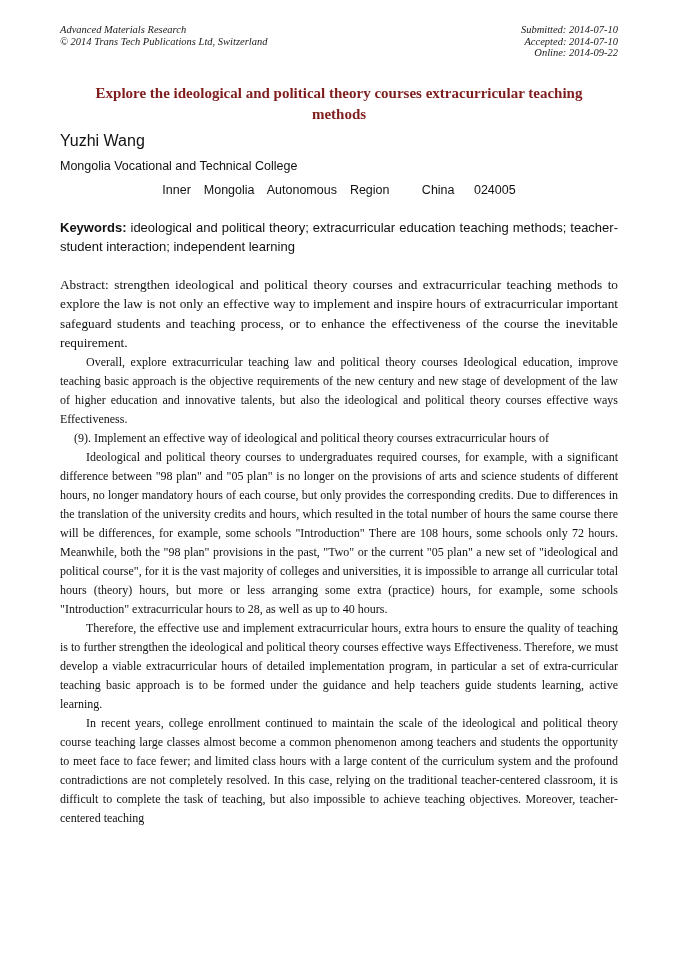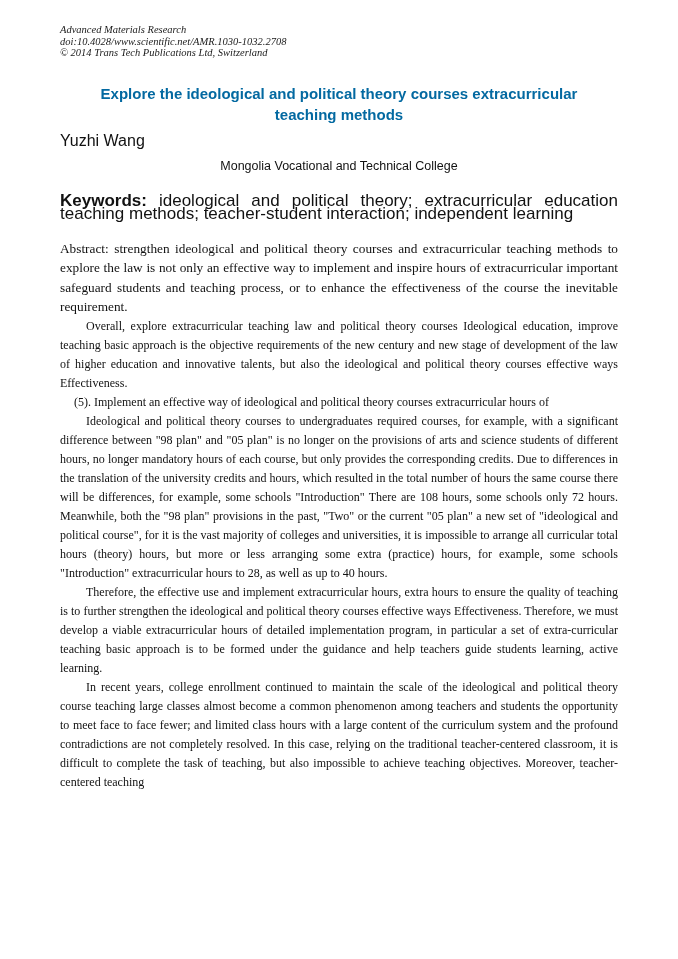--- a/index.html
+++ b/index.html
@@ -27,57 +27,57 @@
     font-size: 10.5px;
     line-height: 11.5px;
     color: #1a1a1a;
   }
   .journal-header .right { text-align: right; }
 
   
   .paper-title {
     margin-top: 24px;
     text-align: center;
-    font-family: Liberation Sans, sans-serif;
+    font-family: Liberation Serif, serif;
     font-weight: bold;
     font-size: 15px;
     line-height: 21px;
-    color: #0369a1;
+    color: #7f1d1d;
     padding: 0 28px;
   }
   .author {
     margin-top: 6px;
     text-align: left;
     font-family: "Liberation Sans", "DejaVu Sans", sans-serif;
     font-size: 16px;
     line-height: 19px;
   }
   .affiliation {
     margin-top: 9px;
-    text-align: center;
+    text-align: left;
     font-family: "Liberation Sans", "DejaVu Sans", sans-serif;
     font-size: 12.5px;
     line-height: 15px;
   }
   .address {
     margin-top: 9px;
     text-align: center;
     font-family: "Liberation Sans", "DejaVu Sans", sans-serif;
     font-size: 12.5px;
     line-height: 15px;
     white-space: pre;
     word-spacing: 3px;
   }
 
   
   .keywords {
     margin-top: 20px;
     font-family: "Liberation Sans", "DejaVu Sans", sans-serif;
-    font-size: 17px;
-    line-height: 13px;
+    font-size: 13px;
+    line-height: 19px;
     text-align: justify;
   }
   .keywords b { font-weight: bold; }
 
   
   .abstract {
     margin-top: 19px;
     font-size: 13.3px;
     line-height: 19.5px;
     text-align: justify;
@@ -103,38 +103,43 @@
   .body-text p.item   { text-indent: 14px; }
 </style>
 </head>
 <body>
 
 <div class="page">
 
   <div class="journal-header">
     <div class="left">
       <div>Advanced Materials Research</div>
-      <div>doi:10.4028/www.scientific.net/AMR.1030-1032.2708</div>
       <div>© 2014 Trans Tech Publications Ltd, Switzerland</div>
+    </div>
+    <div class="right">
+      <div>Submitted: 2014-07-10</div>
+      <div>Accepted: 2014-07-10</div>
+      <div>Online: 2014-09-22</div>
     </div>
   </div>
 
   <h1 class="paper-title">Explore the ideological and political theory courses extracurricular teaching methods</h1>
 
   <div class="author">Yuzhi Wang</div>
 
   <div class="affiliation">Mongolia Vocational and Technical College</div>
 
+  <div class="address">Inner  Mongolia  Autonomous  Region     China   024005</div>
 
   <p class="keywords"><b>Keywords:</b> <span>ideological and political theory; extracurricular education teaching methods; teacher-student interaction; independent learning</span></p>
 
   <p class="abstract"><b>Abstract:</b> <span>strengthen ideological and political theory courses and extracurricular teaching methods to explore the law is not only an effective way to implement and inspire hours of extracurricular important safeguard students and teaching process, or to enhance the effectiveness of the course the inevitable requirement.</span></p>
 
 
   <div class="body-text">
     <p class="indent">Overall, explore extracurricular teaching law and political theory courses Ideological education, improve teaching basic approach is the objective requirements of the new century and new stage of development of the law of higher education and innovative talents, but also the ideological and political theory courses effective ways Effectiveness.</p>
-    <p class="item">(5). Implement an effective way of ideological and political theory courses extracurricular hours of</p>
+    <p class="item">(9). Implement an effective way of ideological and political theory courses extracurricular hours of</p>
     <p class="indent">Ideological and political theory courses to undergraduates required courses, for example, with a significant difference between "98 plan" and "05 plan" is no longer on the provisions of arts and science students of different hours, no longer mandatory hours of each course, but only provides the corresponding credits. Due to differences in the translation of the university credits and hours, which resulted in the total number of hours the same course there will be differences, for example, some schools "Introduction" There are 108 hours, some schools only 72 hours. Meanwhile, both the "98 plan" provisions in the past, "Two" or the current "05 plan" a new set of "ideological and political course", for it is the vast majority of colleges and universities, it is impossible to arrange all curricular total hours (theory) hours, but more or less arranging some extra (practice) hours, for example, some schools "Introduction" extracurricular hours to 28, as well as up to 40 hours.</p>
     <p class="indent">Therefore, the effective use and implement extracurricular hours, extra hours to ensure the quality of teaching is to further strengthen the ideological and political theory courses effective ways Effectiveness. Therefore, we must develop a viable extracurricular hours of detailed implementation program, in particular a set of extra-curricular teaching basic approach is to be formed under the guidance and help teachers guide students learning, active learning.</p>
     <p class="indent">In recent years, college enrollment continued to maintain the scale of the ideological and political theory course teaching large classes almost become a common phenomenon among teachers and students the opportunity to meet face to face fewer; and limited class hours with a large content of the curriculum system and the profound contradictions are not completely resolved. In this case, relying on the traditional teacher-centered classroom, it is difficult to complete the task of teaching, but also impossible to achieve teaching objectives. Moreover, teacher-centered teaching</p>
   </div>
 
 </div>
 
 </body></html>

